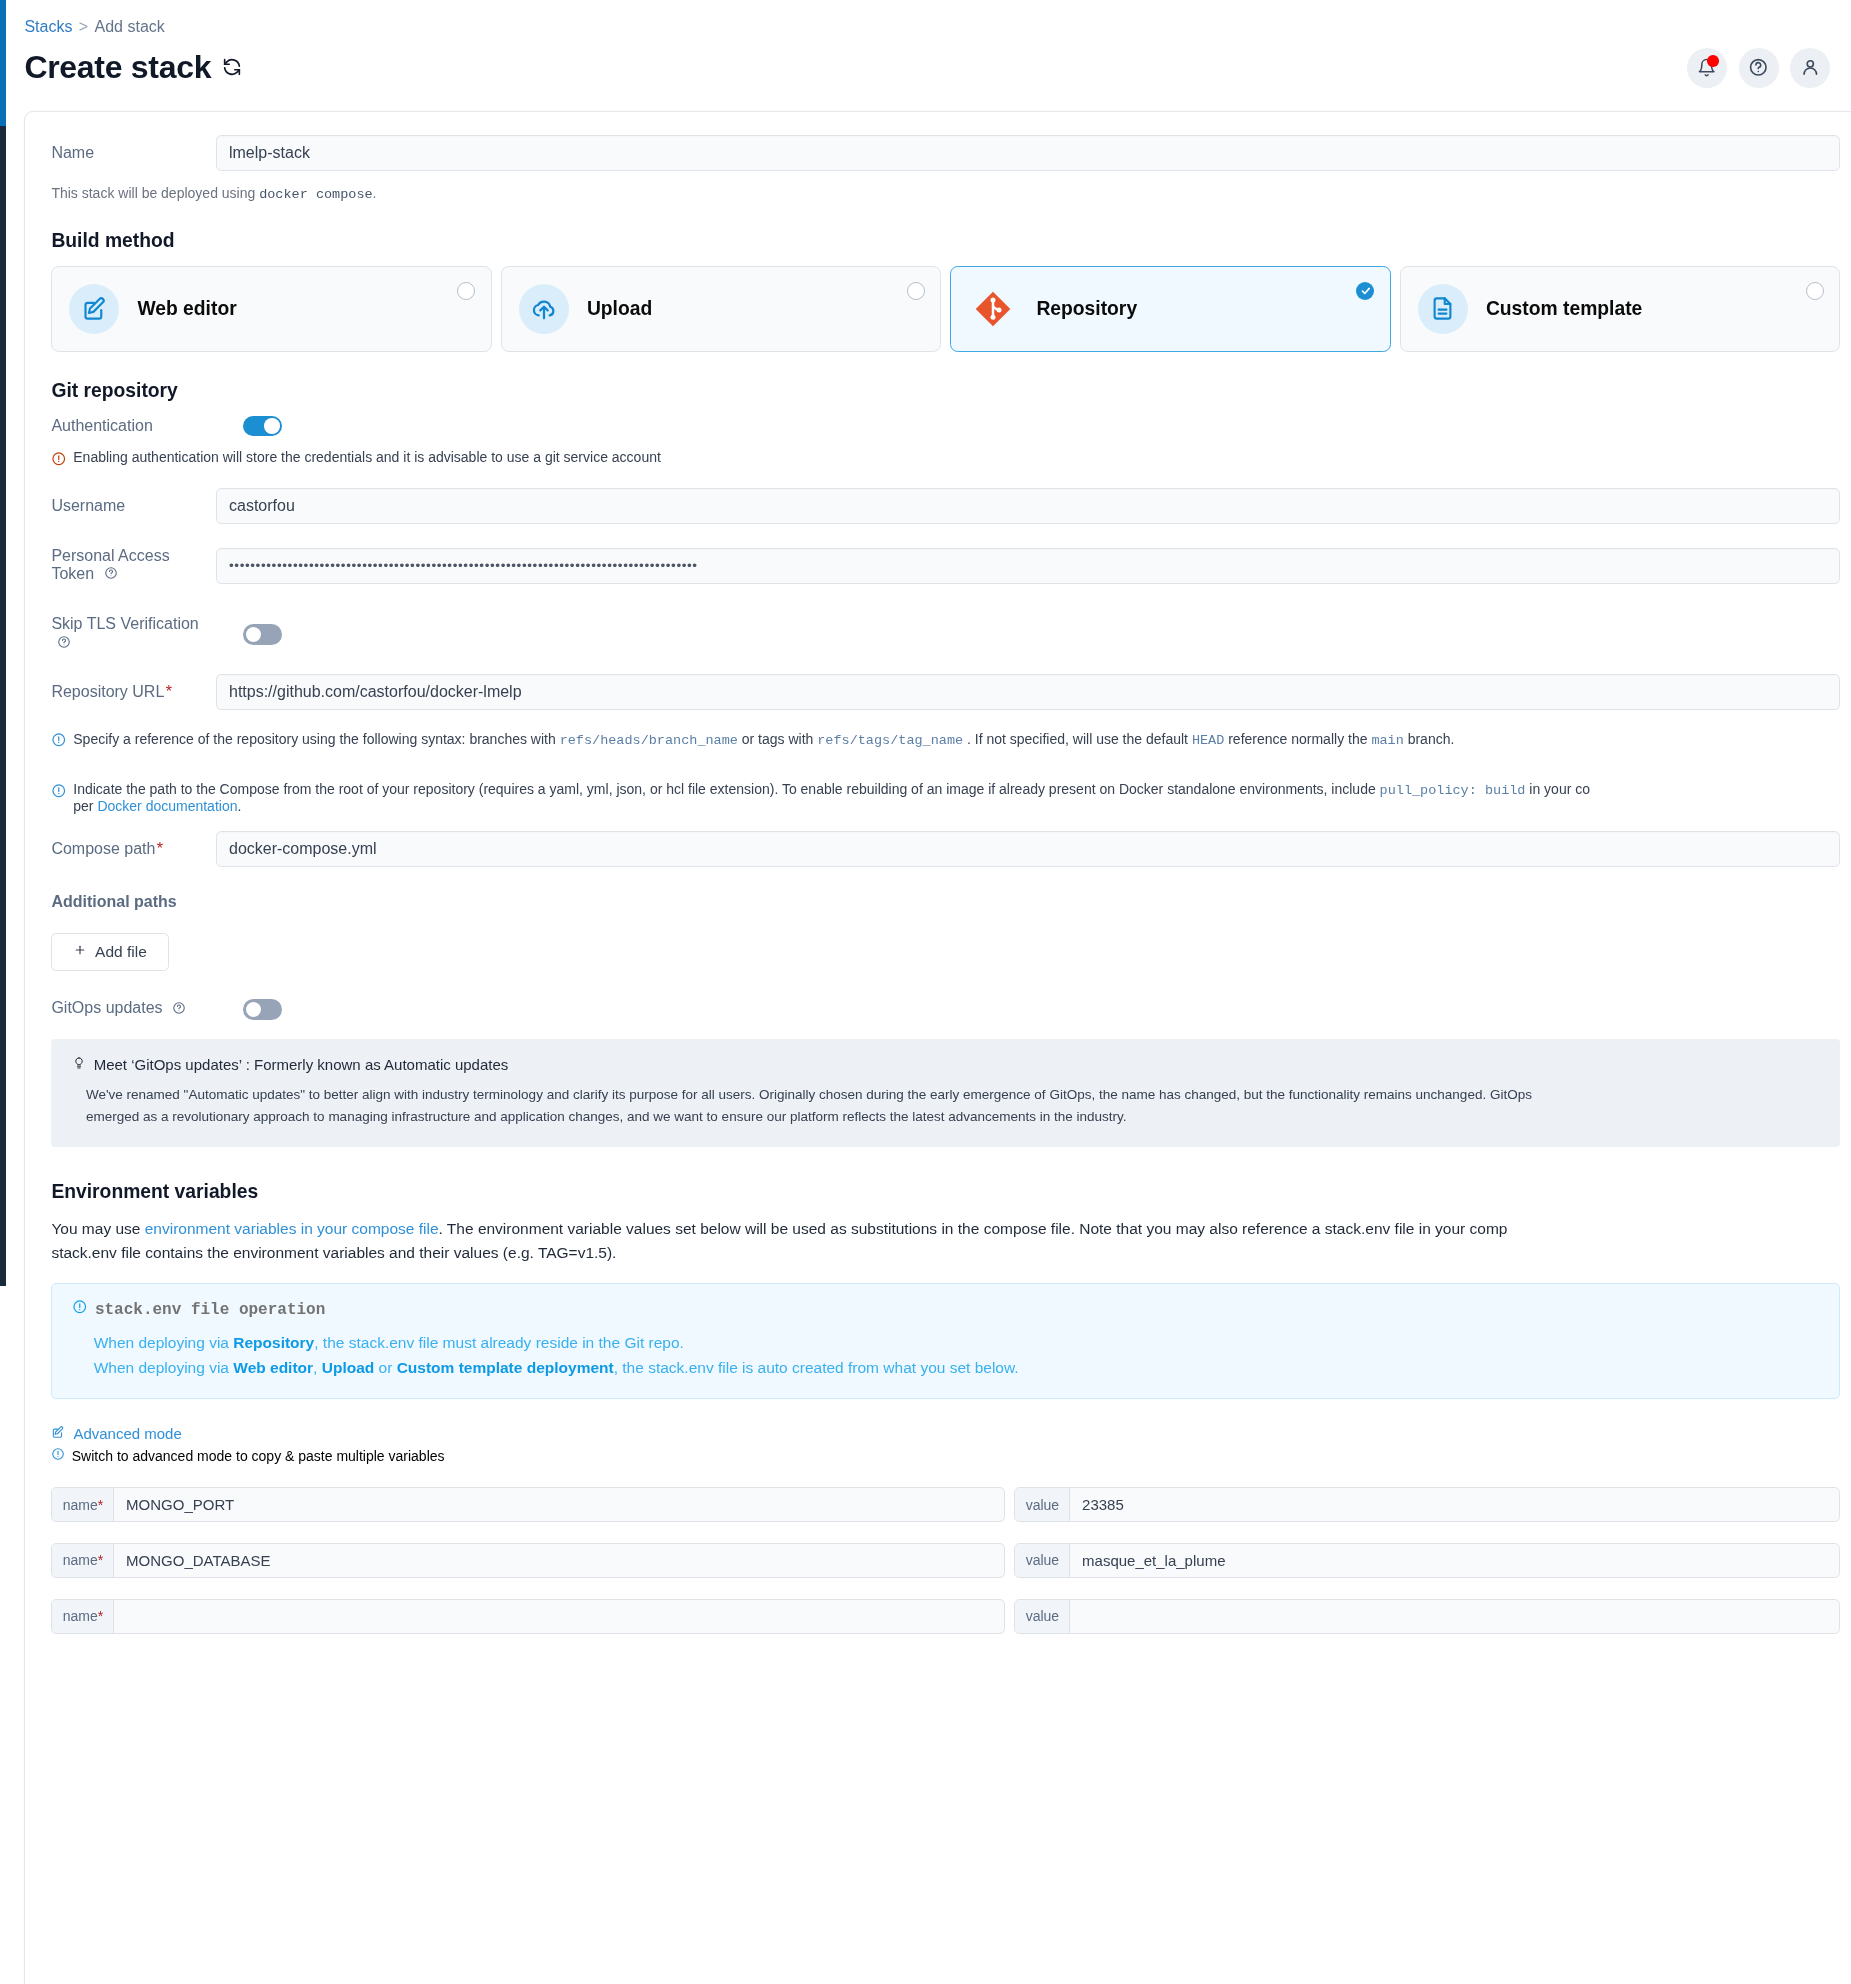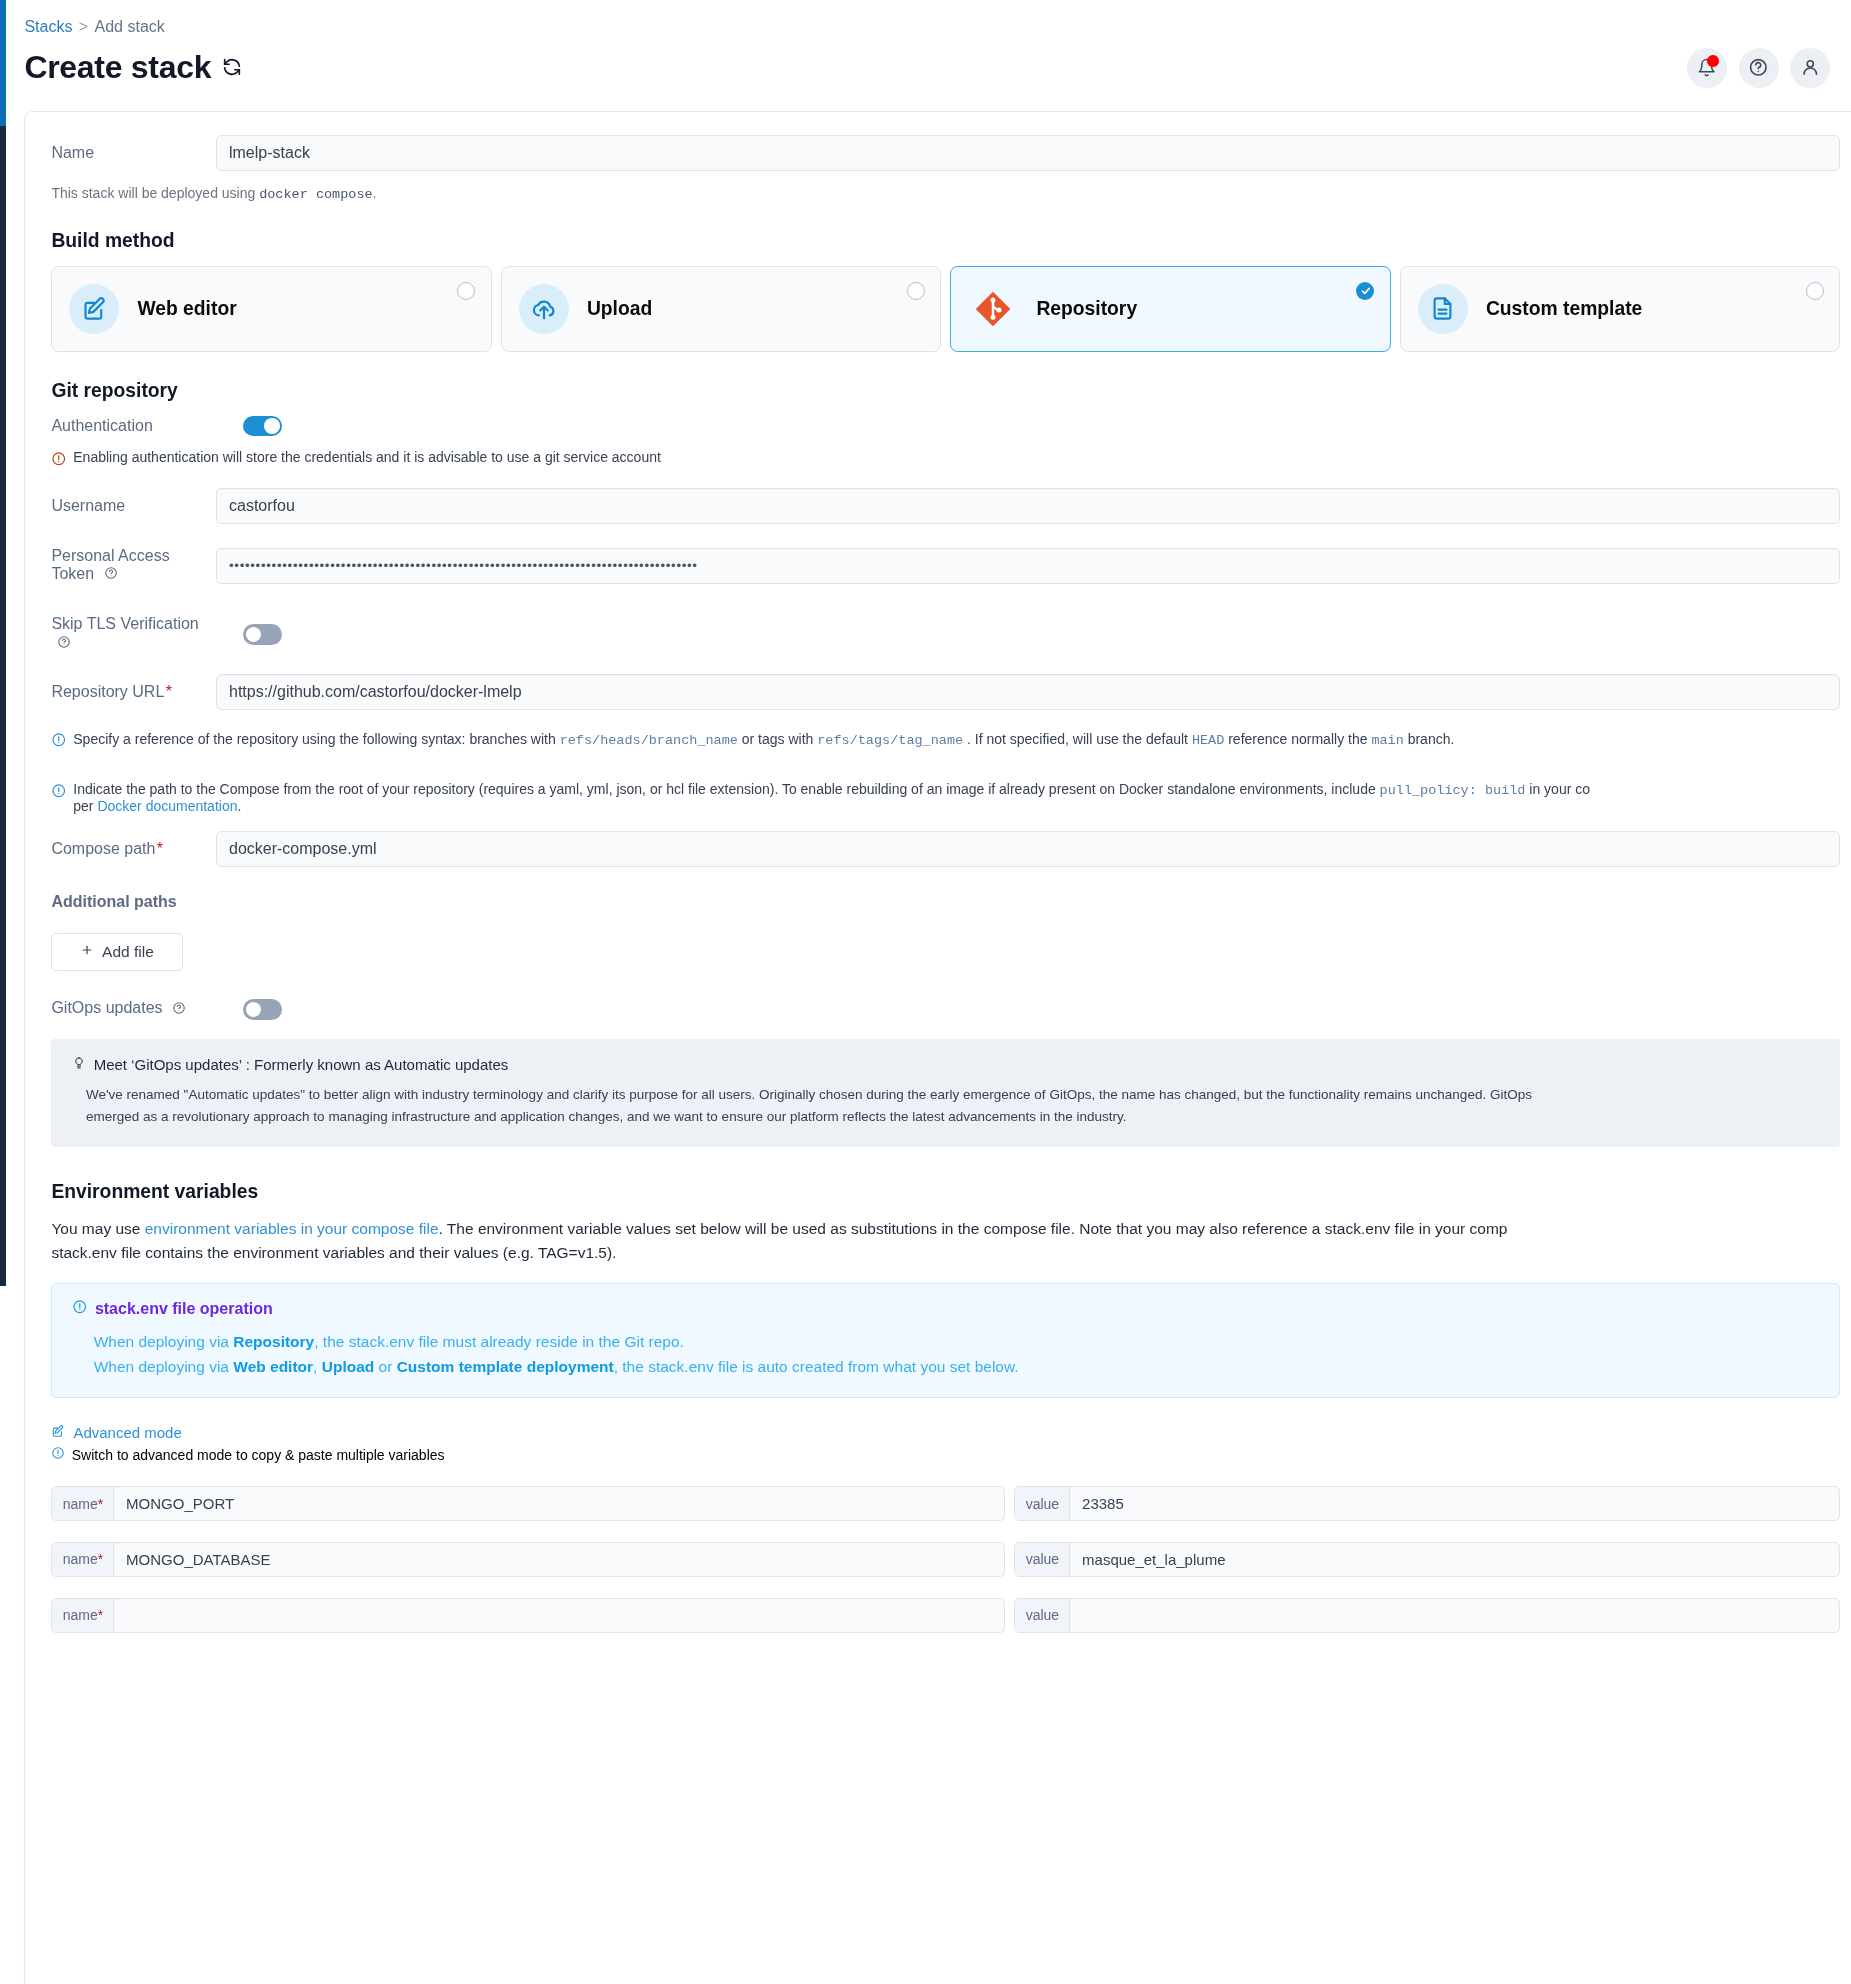--- a/index.html
+++ b/index.html
@@ -101,21 +101,21 @@
   .note .ico { flex:0 0 auto; margin-top:1.9px; }
   .note.warn .ico svg circle, .note.warn .ico svg line { stroke:#c2410c; }
 
   .help-q { display:inline-block; vertical-align:-1.9px; margin-left:5.2px; }
 
   
   .btn-outline {
     display:inline-flex; align-items:center; gap:7.7px;
     border:0.6px solid #dfe3e8; border-radius:5.2px;
     background:#fff; color:#374151;
-    font-size:15.5px; padding: 9px 28px;
+    font-size:15.5px; padding: 9px 21px;
   }
 
   
   .gitops-banner {
     margin-top: 19.3px;
     background:#edf0f5;
     border-radius:3.9px;
     padding: 17px 20.6px 19.3px 20.6px;
   }
   .gitops-title { display:flex; align-items:center; gap:7.7px; font-size:15px; color:#1f2937; }
@@ -125,21 +125,21 @@
   .para { font-size:15.5px; color:#1f2937; line-height:1.55; }
   .link { color:#2f90d8; text-decoration:none; }
 
   .env-banner {
     margin-top: 18px;
     background:#f0f9ff;
     border:0.6px solid #cde9fb;
     border-radius:5.2px;
     padding: 15.5px 19.3px 18px 19.3px;
   }
-  .env-banner-title { display:flex; align-items:center; gap:7.7px; font-size:16px; font-weight:700; color:#6d28d9; }
+  .env-banner-title { display:flex; align-items:center; gap:7.7px; font-size:16px; font-weight:700; color:#737373;font-family:Liberation Mono, monospace; }
   .env-banner-body { font-size:15.5px; color:#39b0ef; line-height:1.62; margin-top:10px; padding-left: 22px; }
   .env-banner-body b { color:#0e9ae4; }
 
   .adv { display:flex; align-items:center; gap:8px; color:#2f90d8; font-size:15px; margin-top:26px; }
   .adv-note { display:flex; align-items:center; gap:6.4px; font-size:14px; color:#000000; margin-top:5.2px; }
 
   .kvrow { display:flex; gap:9px; margin-top:17px; align-items:center; }
   .kv { display:flex; border:0.6px solid #dfe3e8; border-radius:5.2px; overflow:hidden; background:#f8fafc; height:35px; }
   .kv .pfx { background:#f1f4f8; border-right:0.6px solid #dfe3e8; display:flex; align-items:center; padding: 0 10.3px; font-size:14px; color:#5b6b82; }
   .kv .pfx .star { color:#b91c1c; }

